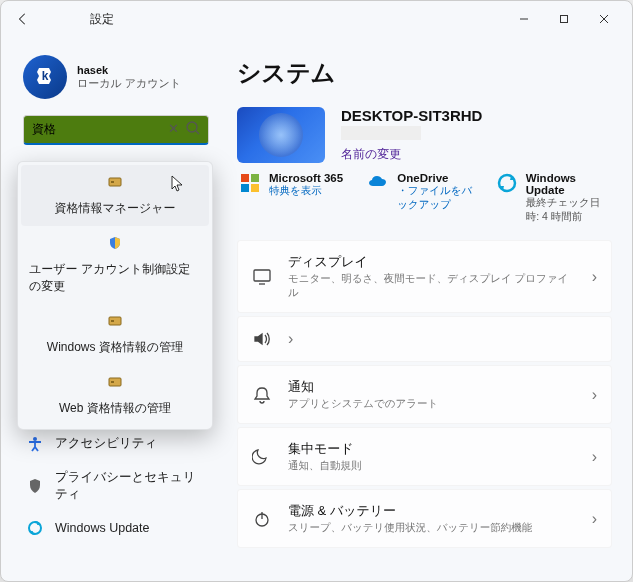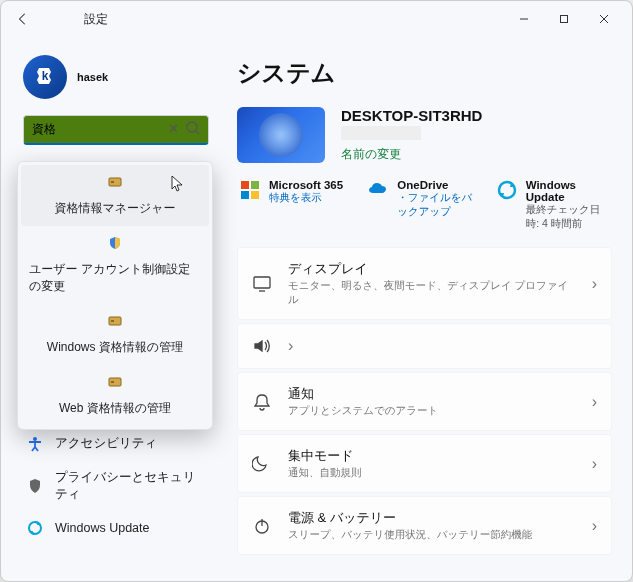--- a/index.html
+++ b/index.html
@@ -1,20 +1,20 @@
 <!DOCTYPE html>
 <html><head>
 <meta charset="utf-8">
 <style>
 * { margin: 0; padding: 0; box-sizing: border-box; font-family: "Segoe UI", "Yu Gothic UI", sans-serif; }
 body { background: #f0f0f0; display: flex; align-items: center; justify-content: center; height: 100vh; }
 .window { width: 633px; height: 582px; background: #f6f8fb; border: 1px solid #ccc; border-radius: 8px; overflow: hidden; display: flex; flex-direction: column; box-shadow: 0 8px 24px rgba(0,0,0,0.15); }
 .titlebar { height: 36px; display: flex; align-items: center; padding: 0 8px; }
 .titlebar .back { width: 28px; height: 28px; display:flex;align-items:center;justify-content:center; color:#333; border-radius:4px; }
-.titlebar .title { font-size: 12px; color:#222; margin-left: 16px; flex: 1; padding-left: 31px; }
+.titlebar .title { font-size: 12px; color:#222; margin-left: 22px; flex: 1; padding-left: 31px; }
 .titlebar .controls { display:flex; gap:0; }
 .titlebar .wc { width: 40px; height: 28px; display:flex;align-items:center;justify-content:center; color:#333; font-size:11px; border-radius:4px;}
 .content { flex:1; display:flex; overflow:hidden; }
 .sidebar { width: 220px; padding: 8px 6px 8px 16px; display:flex; flex-direction:column; gap:2px; position:relative; }
 .account { display:flex; gap:10px; align-items:center; margin: 10px 2px 14px 6px; }
 .avatar { width: 44px; height: 44px; border-radius: 50%; background: linear-gradient(135deg,#1e62d0,#0a3a8a); display:flex;align-items:center;justify-content:center; }
 .avatar svg { width: 24px; height: 24px; }
 .account .name { font-size: 11px; font-weight:600; color:#111; }
 .account .sub { font-size: 11px; color:#555; }
 .searchwrap { position:relative; margin: 0 6px 6px 6px; }
@@ -24,30 +24,30 @@
 .suggest { position:absolute; top: 124px; left: 16px; width: 196px; background:#f4f6f9; border:1px solid rgba(0,0,0,0.08); border-radius:6px; box-shadow: 0 8px 24px rgba(0,0,0,0.25); z-index:50; padding:3px; }
 .suggest-item { display:flex; gap:10px; align-items:center; padding: 9px 8px; font-size:12px; color:#222; border-radius:4px; background:#f4f6f9; position:relative;flex-direction:column;}
 .suggest-item.hover { background:#eceef2; }
 .suggest-icon { width:16px; height:16px; flex-shrink:0; display:flex;align-items:center;justify-content:center; }
 .cursor { position:absolute; right:24px; top:10px; }
 .nav { margin-top: 138px; display:flex; flex-direction:column; gap:1px; }
 .nav-item { display:flex; gap:12px; align-items:center; padding: 8px 10px; font-size:12.5px; color:#222; border-radius:4px; }
 .nav-icon { width:16px; height:16px; display:flex;align-items:center;justify-content:center; flex-shrink:0;}
 .main { flex:1; padding: 12px 20px 12px 16px; overflow-y:auto; }
 .main-title { font-size: 24px; font-weight:700; color:#111; margin: 8px 0 18px 0; }
-.device { display:flex; gap:16px; margin-bottom: 14px; align-items:flex-start;}
+.device { display:flex; gap:16px; align-items:flex-start;}
 .device-img { width: 88px; height: 56px; border-radius:6px; background: linear-gradient(135deg, #1a4bbf 0%, #2a6fe8 40%, #4a8ff5 100%); position:relative; overflow:hidden;}
 .device-img::after{content:"";position:absolute;inset:0;background:radial-gradient(circle at 50% 50%, rgba(255,255,255,0.3) 0%, transparent 40%);}
 .bloom{position:absolute;top:50%;left:50%;width:60px;height:60px;transform:translate(-50%,-50%);}
 .bloom::before,.bloom::after{content:"";position:absolute;border-radius:50%;}
 .bloom::before{inset:8px;background:radial-gradient(circle,#6ba8f7,#3060c8);}
 .device-info .dname { font-size:15px; font-weight:600; color:#111; }
 .device-info .dmodel { font-size:12px; color:#bbb; background:#eee; height:14px; width:80px; margin-top:2px;}
-.device-info .rename { font-size:12px; color:#15803d; margin-top:6px; cursor:pointer;}
-.tiles { display:flex; gap:10px; margin-bottom:14px; }
+.device-info .rename { font-size:12px; color:#4c1d95; margin-top:6px; cursor:pointer;}
+.tiles { display:flex; gap:10px; margin-bottom:14px;margin-top:7px; }
 .tile { flex:1; display:flex; gap:8px; align-items:flex-start; padding: 2px;}
 .tile-icon { width:22px; height:22px; flex-shrink:0;}
 .tile .tlabel { font-size:11.5px; font-weight:600; color:#111; }
 .tile .tsub { font-size:10.5px; color:#0067c0; }
 .tile .tsub.gray { color:#555; }
 .cards { display:flex; flex-direction:column; gap:3px; }
 .card { background:#fdfdfe; border:1px solid rgba(0,0,0,0.04); border-radius:4px; padding: 12px 14px; display:flex; align-items:center; gap:16px; }
 .card-icon { width:20px; height:20px; color:#444; flex-shrink:0; display:flex;align-items:center;justify-content:center;}
 .card-text { flex:1; }
 .card-title { font-size:13px; color:#111; }
@@ -89,20 +89,21 @@
     <div class="sidebar">
       <div class="account">
         <div class="avatar">
           <svg viewBox="0 0 24 24">
               <path d="M6 3h10l2 4-2 4 2 4-2 4H6l-2-4 2-4-2-4z" fill="#fff"></path>
               <text x="12" y="15" text-anchor="middle" font-size="12" font-weight="bold" fill="#0a3a8a">k</text>
             </svg>
         </div>
         <div>
           <div class="name">hasek</div>
+          <div class="sub">ローカル アカウント</div>
         </div>
       </div>
 
       <div class="searchwrap">
         <input class="searchbox" value="資格" style="">
         <span class="search-clear">✕</span>
         <span class="search-icon">
           <svg width="16" height="16" viewBox="0 0 16 16">
               <circle cx="7" cy="7" r="5" stroke="#555" fill="none" stroke-width="1.3"></circle>
               <line x1="11" y1="11" x2="14" y2="14" stroke="#555" stroke-width="1.3"></line>

